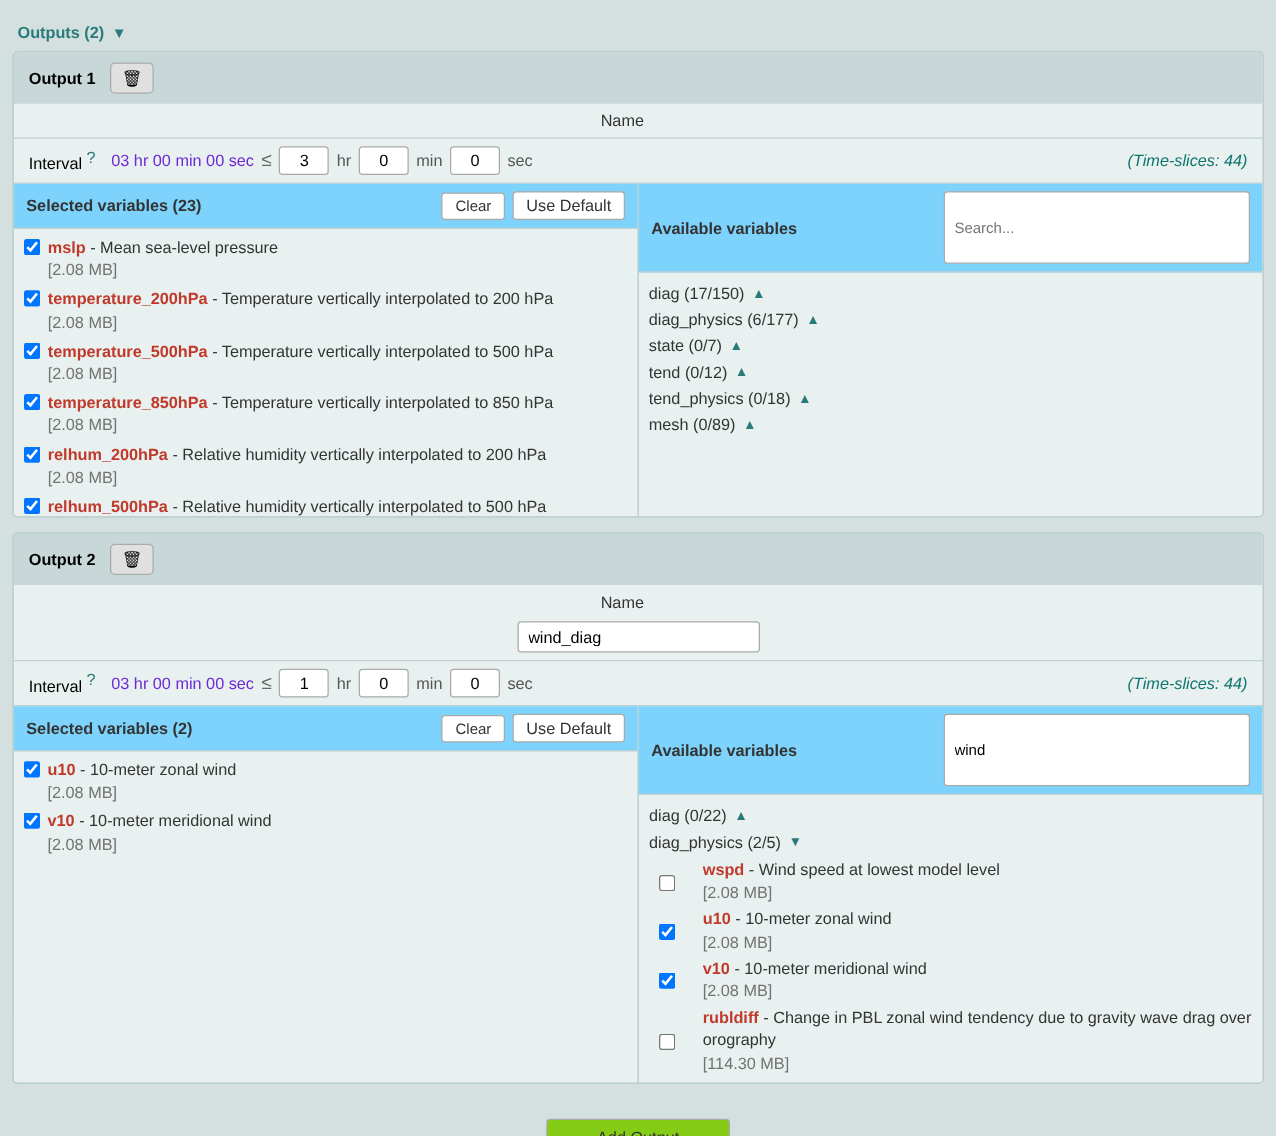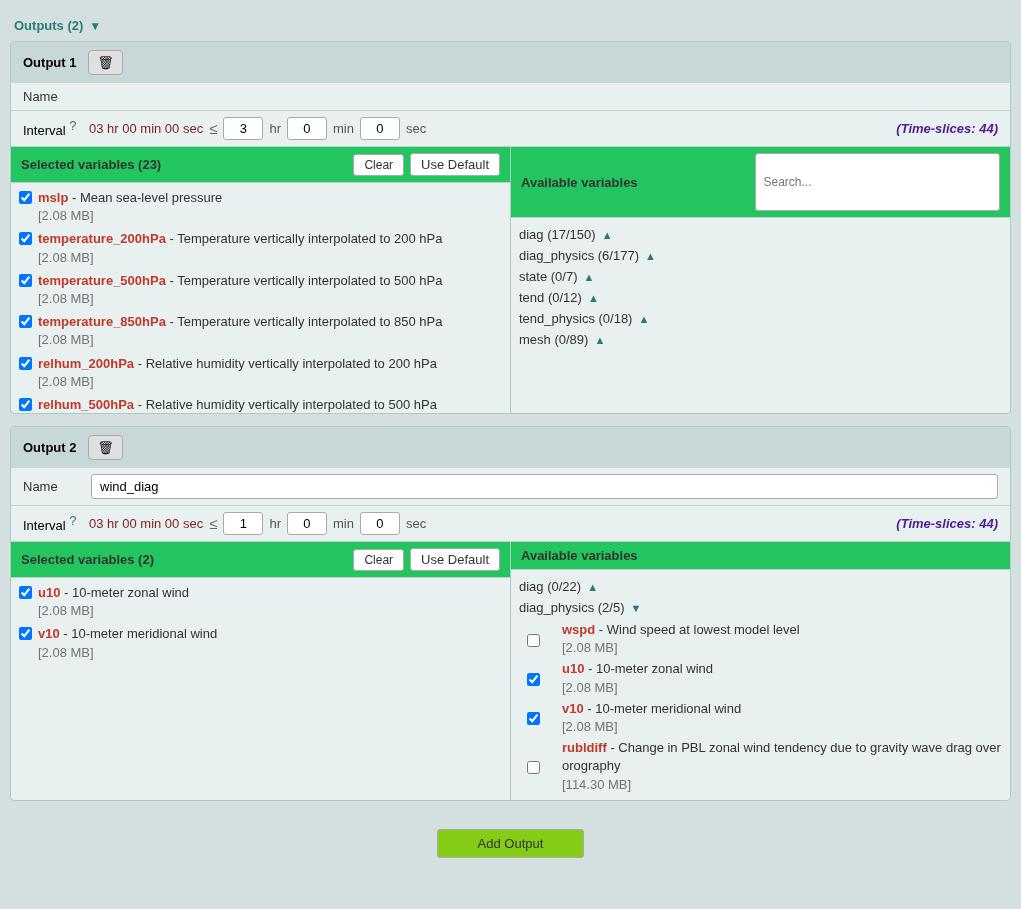--- a/index.html
+++ b/index.html
@@ -24,57 +24,57 @@
       font-weight: bold; font-size: 14px;
     }
 
     .trash-btn {
       background: #e0e0e0; border: 1px solid #aaa; border-radius: 4px;
       padding: 4px 8px; cursor: pointer; font-size: 13px;
     }
 
     .output-row {
       display: flex; align-items: center; gap: 8px;
-      padding: 6px 12px; border-bottom: 1px solid #c0d0d0;
+      padding: 6px 12px; border-bottom: 1px solid #c0d0d0; flex-direction: column;
     }
     .output-row label { min-width: 60px; color: #333; }
 
     .name-input {
       flex: 1; border: 1px solid #aaa; border-radius: 3px;
       padding: 4px 8px; background: white; font-size: 13px;
     }
 
     .interval-row {
       display: flex; align-items: center; gap: 6px;
       padding: 6px 12px; border-bottom: 1px solid #c0d0d0;
     }
     .interval-row label { min-width: 60px; }
-    .interval-text { color: #7f1d1d; }
+    .interval-text { color: #6d28d9; }
     .interval-lte { color: #666; font-size: 15px; }
     .interval-num {
       width: 40px; border: 1px solid #aaa; border-radius: 3px;
       padding: 3px 5px; background: white; text-align: center;
     }
     .interval-unit { color: #555; }
-    .time-slices { margin-left: auto; color: #4c1d95; font-style: italic; font-weight: bold; }
+    .time-slices { margin-left: auto; color: #0f766e; font-style: italic; }
 
     .variables-section {
       display: flex; gap: 0;
     }
 
     .selected-variables {
       flex: 1; border-right: 1px solid #b0c8c8; min-height: 180px;
     }
     .available-variables {
       flex: 1; min-height: 180px;
     }
 
     .vars-header {
       display: flex; align-items: center; gap: 6px;
-      padding: 6px 10px; background: #22c55e; border-bottom: 1px solid #c0d0d0;
+      padding: 6px 10px; background: #7dd3fc; border-bottom: 1px solid #c0d0d0;
     }
     .vars-title { font-weight: bold; color: #333; flex: 1; }
     .btn-clear {
       background: white; border: 1px solid #aaa; border-radius: 3px;
       padding: 3px 10px; cursor: pointer; font-size: 12px; color: #333;
     }
     .btn-use-default {
       background: white; border: 1px solid #aaa; border-radius: 3px;
       padding: 3px 10px; cursor: pointer; font-size: 13px; color: #333;
     }
@@ -282,20 +282,21 @@
             <div class="var-item">
               <input type="checkbox" checked="" style="">
               <span><span class="var-name">v10</span><span class="var-desc"> - 10-meter meridional wind </span><br><span class="var-size">[2.08 MB]</span></span>
             </div>
           </div>
       </div>
 
       <div class="available-variables">
         <div class="vars-header">
           <span class="vars-title">Available variables</span>
+          <input class="search-input" type="text" value="wind" style="">
         </div>
         <div class="avail-list">
         <div>
               <div class="avail-group">
                 <span class="avail-group-name">diag (0/22)</span>
                 <span class="group-arrow">▲</span>
               </div>
             </div>
             <div>
               <div class="avail-group">

